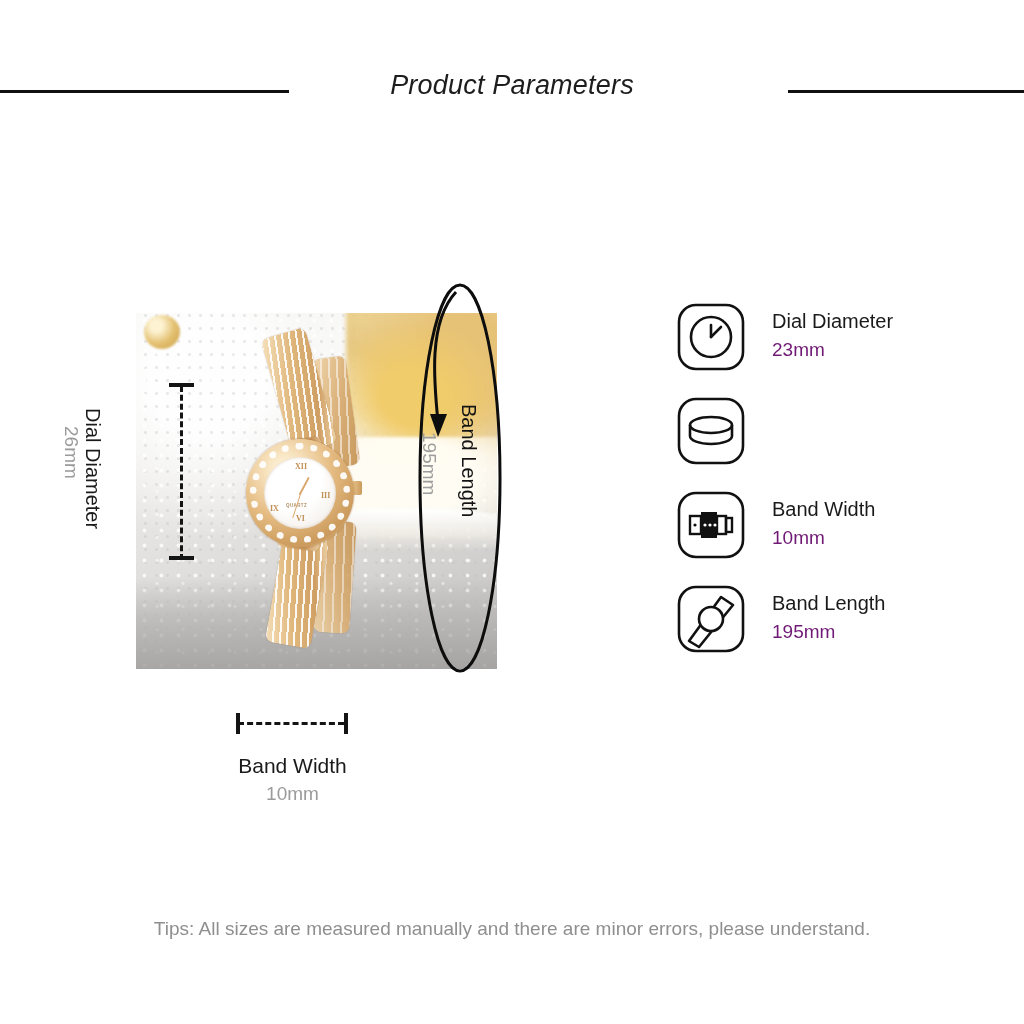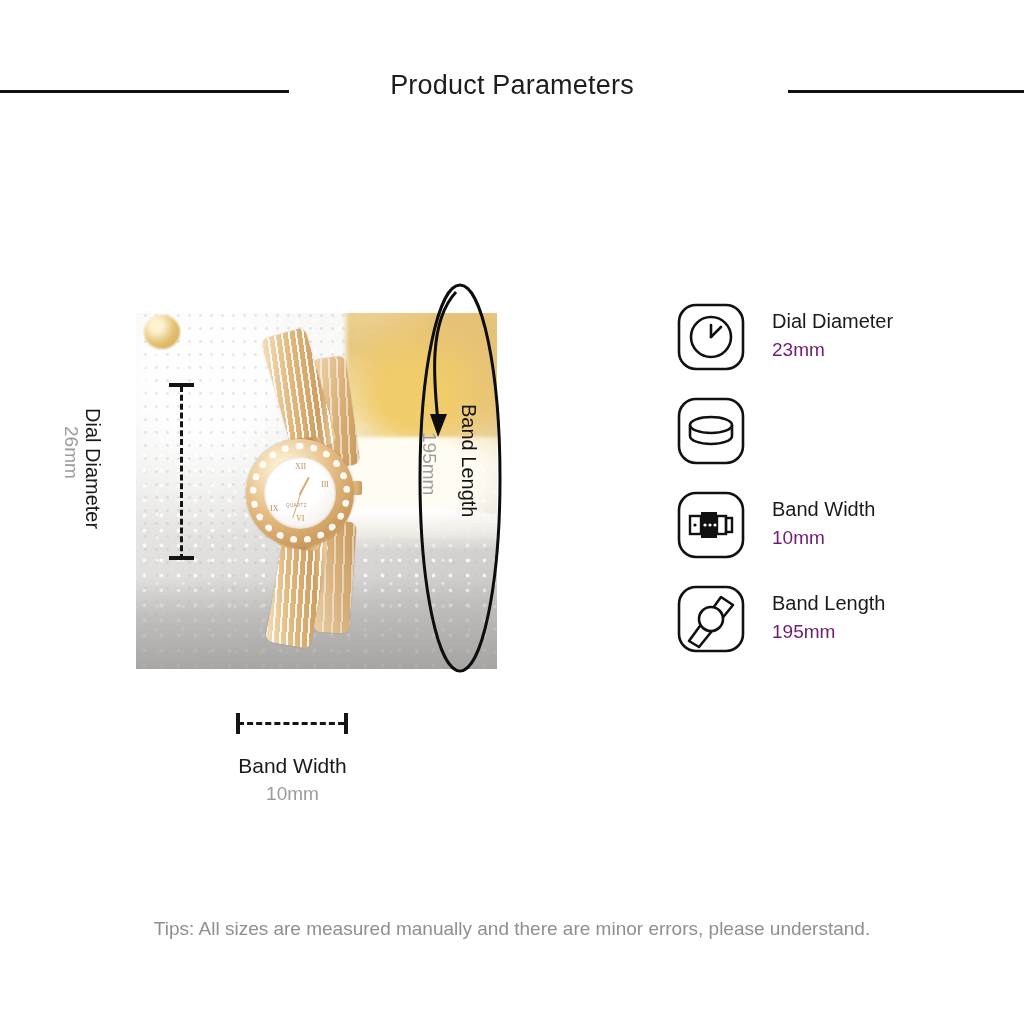--- a/index.html
+++ b/index.html
@@ -12,21 +12,21 @@
     height: 1024px;
     position: relative;
     font-family: "Liberation Sans", sans-serif;
     overflow: hidden;
   }
 
   
   #header {
     position: absolute;
     left: 0; top: 0;
-    width: 836px; height: 140px;
+    width: 836px; height: 140px; font-style: italic;
   }
   #header-rule-left {
     position: absolute;
     left: 0px; top: 90px;
     width: 289px; height: 3px;
     background: #111111;
   }
   #header-rule-right {
     position: absolute;
     left: 788px; top: 90px;
@@ -112,21 +112,21 @@
     position: absolute;
     left: 0; bottom: 0;
     width: 361px; height: 92px;
     background: linear-gradient(180deg, rgba(190,189,188,0) 0%, rgba(176,175,174,0.65) 45%, rgba(160,159,158,0.85) 100%);
   }
 
   
   #watch {
     position: absolute;
     left: 88px; top: 18px;
-    width: 200px; height: 320px;
+    width: 200px; height: 320px; font-weight: bold;
   }
   .band-seg {
     position: absolute;
     background: linear-gradient(105deg, #f3d9ae 0%, #dfb173 35%, #c8945a 70%, #eccfa4 100%);
     box-shadow: 0 0 1px rgba(120,80,40,0.55);
   }
   #band-upper {
     left: 52px; top: 0px;
     width: 46px; height: 120px;
     transform: rotate(-16deg);
@@ -200,21 +200,21 @@
     background: radial-gradient(circle at 38% 32%, #ffffff 0 45%, #f6f2ee 75%, #e9e2da 100%);
     box-shadow: inset 0 0 3px rgba(180,150,110,0.55);
   }
   .roman {
     position: absolute;
     font-family: "Liberation Serif", serif;
     font-size: 8px;
     color: #c09156;
   }
   #rn-12 { left: 31px; top: 5px; }
-  #rn-3  { left: 57px; top: 23px; text-align: center; }
+  #rn-3  { left: 57px; top: 34px; text-align: center; }
   #rn-6  { left: 32px; top: 57px; }
   #rn-9  { left: 6px;  top: 47px; }
   #dial-brand {
     position: absolute;
     left: 22px; top: 46px;
     font-size: 4.5px;
     letter-spacing: 0.4px;
     color: #b49065;
   }
   #hand-h, #hand-m {

